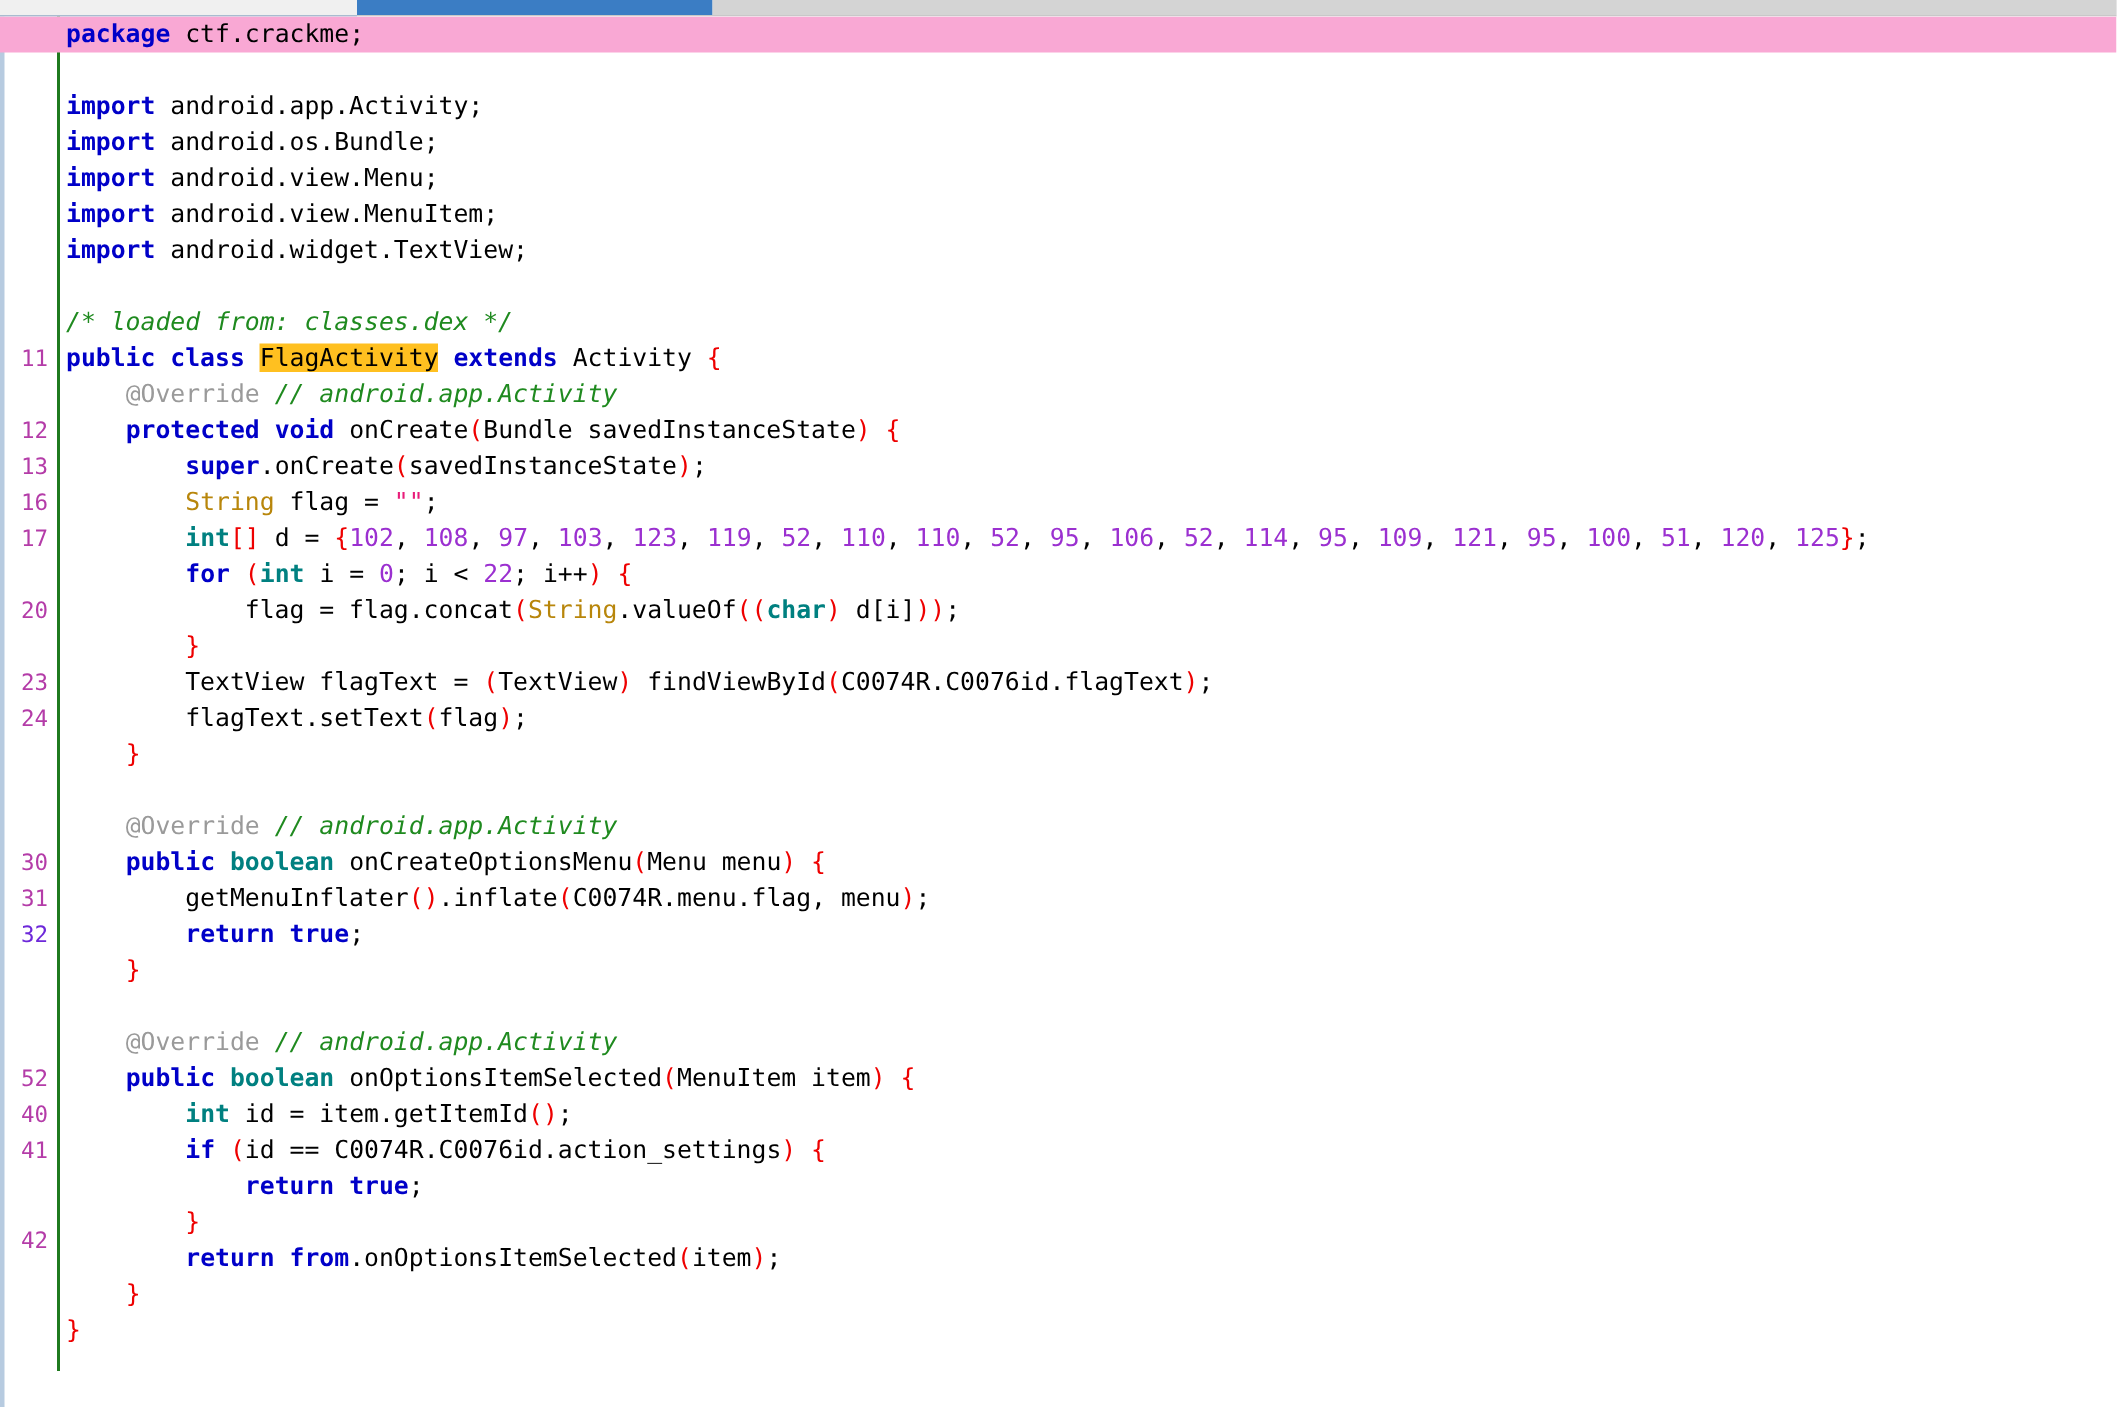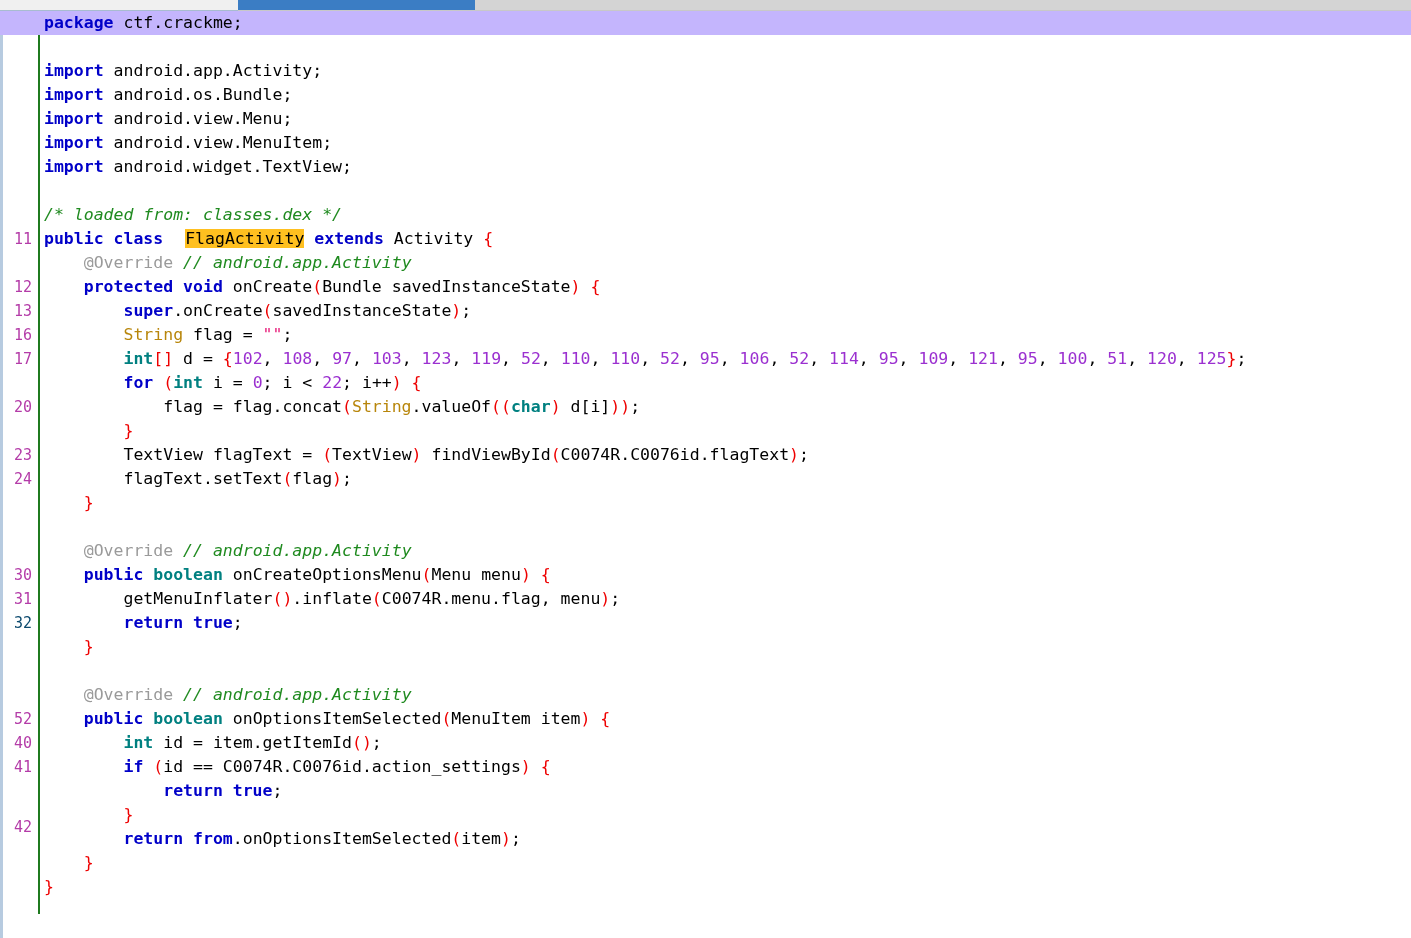--- a/index.html
+++ b/index.html
@@ -106,36 +106,36 @@
 
   
   .kw   { color: #0000c8; font-weight: bold; }   
   .typ  { color: #008080; font-weight: bold; }   
   .cls  { color: #b8860b; }                      
   .num  { color: #9b30d0; margin-top: 15px; }                      
   .str  { color: #e81d7a; }                      
   .pun  { color: #ee0000; }                      
   .cmt  { color: #1f8a1f; font-style: italic; }  
   .ann  { color: #9a9a9a; }                      
-  .hlw  { background: #ffc020; margin-left: 12px; }                 
+  .hlw  { background: #ffc020; }                 
 </style>
 </head>
 <body style="background: rgb(255, 255, 255);">
 
 <div id="hscroll">
   <div class="track-left"></div>
   <div class="thumb" style="background: rgb(59, 125, 196);"></div>
   <div class="track-right" style="background: rgb(212, 212, 212);"></div>
 </div>
 
 <div id="editor">
   <div id="left-rail" style="background: rgb(183, 203, 224);"></div>
   <div id="gutter-sep" style="background: rgb(31, 122, 31);"></div>
   <div id="code">
-      <div class="row hl" style="background: #c4b5fd; padding-left: 43px;"><span class="ln" style="color: rgb(180, 60, 168);"></span><span class="src"><span class="kw" style="color: rgb(0, 0, 200);">package</span> ctf.crackme;</span></div>
+      <div class="row hl" style="background: #f9a8d4; padding-left: 43px;"><span class="ln" style="color: rgb(180, 60, 168);"></span><span class="src"><span class="kw" style="color: rgb(0, 0, 200);">package</span> ctf.crackme;</span></div>
       <div class="row"><span class="ln" style="color: rgb(180, 60, 168);"></span><span class="src"></span></div>
       <div class="row"><span class="ln" style="color: rgb(180, 60, 168);"></span><span class="src"><span class="kw" style="color: rgb(0, 0, 200);">import</span> android.app.Activity;</span></div>
       <div class="row"><span class="ln" style="color: rgb(180, 60, 168);"></span><span class="src"><span class="kw" style="color: rgb(0, 0, 200);">import</span> android.os.Bundle;</span></div>
       <div class="row"><span class="ln" style="color: rgb(180, 60, 168);"></span><span class="src"><span class="kw" style="color: rgb(0, 0, 200);">import</span> android.view.Menu;</span></div>
       <div class="row"><span class="ln" style="color: rgb(180, 60, 168);"></span><span class="src"><span class="kw" style="color: rgb(0, 0, 200);">import</span> android.view.MenuItem;</span></div>
       <div class="row"><span class="ln" style="color: rgb(180, 60, 168);"></span><span class="src"><span class="kw" style="color: rgb(0, 0, 200);">import</span> android.widget.TextView;</span></div>
       <div class="row"><span class="ln" style="color: rgb(180, 60, 168);"></span><span class="src"></span></div>
       <div class="row"><span class="ln" style="color: rgb(180, 60, 168);"></span><span class="src"><span class="cmt" style="color: rgb(31, 138, 31);">/* loaded from: classes.dex */</span></span></div>
       <div class="row"><span class="ln" style="color: rgb(180, 60, 168);">11</span><span class="src"><span class="kw" style="color: rgb(0, 0, 200);">public class</span> <span class="hlw" style="background: rgb(255, 192, 32);">FlagActivity</span> <span class="kw" style="color: rgb(0, 0, 200);">extends</span> Activity <span class="pun" style="color: rgb(238, 0, 0);">{</span></span></div>
       <div class="row"><span class="ln" style="color: rgb(180, 60, 168);"></span><span class="src">    <span class="ann" style="color: rgb(154, 154, 154);">@Override</span> <span class="cmt" style="color: rgb(31, 138, 31);">// android.app.Activity</span></span></div>
@@ -146,21 +146,21 @@
       <div class="row"><span class="ln" style="color: rgb(180, 60, 168);"></span><span class="src">        <span class="kw" style="color: rgb(0, 0, 200);">for</span> <span class="pun" style="color: rgb(238, 0, 0);">(</span><span class="typ" style="color: rgb(0, 128, 128);">int</span> i = <span class="num" style="color: rgb(155, 48, 208);">0</span>; i &lt; <span class="num" style="color: rgb(155, 48, 208);">22</span>; i++<span class="pun" style="color: rgb(238, 0, 0);">) {</span></span></div>
       <div class="row"><span class="ln" style="color: rgb(180, 60, 168);">20</span><span class="src">            flag = flag.concat<span class="pun" style="color: rgb(238, 0, 0);">(</span><span class="cls" style="color: rgb(184, 134, 11);">String</span>.valueOf<span class="pun" style="color: rgb(238, 0, 0);">((</span><span class="typ" style="color: rgb(0, 128, 128);">char</span><span class="pun" style="color: rgb(238, 0, 0);">)</span> d[i]<span class="pun" style="color: rgb(238, 0, 0);">))</span>;</span></div>
       <div class="row"><span class="ln" style="color: rgb(180, 60, 168);"></span><span class="src">        <span class="pun" style="color: rgb(238, 0, 0);">}</span></span></div>
       <div class="row"><span class="ln" style="color: rgb(180, 60, 168);">23</span><span class="src">        TextView flagText = <span class="pun" style="color: rgb(238, 0, 0);">(</span>TextView<span class="pun" style="color: rgb(238, 0, 0);">)</span> findViewById<span class="pun" style="color: rgb(238, 0, 0);">(</span>C0074R.C0076id.flagText<span class="pun" style="color: rgb(238, 0, 0);">)</span>;</span></div>
       <div class="row"><span class="ln" style="color: rgb(180, 60, 168);">24</span><span class="src">        flagText.setText<span class="pun" style="color: rgb(238, 0, 0);">(</span>flag<span class="pun" style="color: rgb(238, 0, 0);">)</span>;</span></div>
       <div class="row"><span class="ln" style="color: rgb(180, 60, 168);"></span><span class="src">    <span class="pun" style="color: rgb(238, 0, 0);">}</span></span></div>
       <div class="row"><span class="ln" style="color: rgb(180, 60, 168);"></span><span class="src"></span></div>
       <div class="row"><span class="ln" style="color: rgb(180, 60, 168);"></span><span class="src">    <span class="ann" style="color: rgb(154, 154, 154);">@Override</span> <span class="cmt" style="color: rgb(31, 138, 31);">// android.app.Activity</span></span></div>
       <div class="row"><span class="ln" style="color: rgb(180, 60, 168);">30</span><span class="src">    <span class="kw" style="color: rgb(0, 0, 200);">public</span> <span class="typ" style="color: rgb(0, 128, 128);">boolean</span> onCreateOptionsMenu<span class="pun" style="color: rgb(238, 0, 0);">(</span>Menu menu<span class="pun" style="color: rgb(238, 0, 0);">) {</span></span></div>
       <div class="row"><span class="ln" style="color: rgb(180, 60, 168);">31</span><span class="src">        getMenuInflater<span class="pun" style="color: rgb(238, 0, 0);">()</span>.inflate<span class="pun" style="color: rgb(238, 0, 0);">(</span>C0074R.menu.flag, menu<span class="pun" style="color: rgb(238, 0, 0);">)</span>;</span></div>
-      <div class="row"><span class="ln" style="color: #0c4a6e;">32</span><span class="src">        <span class="kw" style="color: rgb(0, 0, 200);">return true</span>;</span></div>
+      <div class="row"><span class="ln" style="color: #6d28d9;">32</span><span class="src">        <span class="kw" style="color: rgb(0, 0, 200);">return true</span>;</span></div>
       <div class="row"><span class="ln" style="color: rgb(180, 60, 168);"></span><span class="src">    <span class="pun" style="color: rgb(238, 0, 0);">}</span></span></div>
       <div class="row"><span class="ln" style="color: rgb(180, 60, 168);"></span><span class="src"></span></div>
       <div class="row"><span class="ln" style="color: rgb(180, 60, 168);"></span><span class="src">    <span class="ann" style="color: rgb(154, 154, 154);">@Override</span> <span class="cmt" style="color: rgb(31, 138, 31);">// android.app.Activity</span></span></div>
       <div class="row"><span class="ln" style="color: rgb(180, 60, 168);">52</span><span class="src">    <span class="kw" style="color: rgb(0, 0, 200);">public</span> <span class="typ" style="color: rgb(0, 128, 128);">boolean</span> onOptionsItemSelected<span class="pun" style="color: rgb(238, 0, 0);">(</span>MenuItem item<span class="pun" style="color: rgb(238, 0, 0);">) {</span></span></div>
       <div class="row"><span class="ln" style="color: rgb(180, 60, 168);">40</span><span class="src">        <span class="typ" style="color: rgb(0, 128, 128);">int</span> id = item.getItemId<span class="pun" style="color: rgb(238, 0, 0);">()</span>;</span></div>
       <div class="row"><span class="ln" style="color: rgb(180, 60, 168);">41</span><span class="src">        <span class="kw" style="color: rgb(0, 0, 200);">if</span> <span class="pun" style="color: rgb(238, 0, 0);">(</span>id == C0074R.C0076id.action_settings<span class="pun" style="color: rgb(238, 0, 0);">) {</span></span></div>
       <div class="row"><span class="ln" style="color: rgb(180, 60, 168); margin-top: 36px;">42</span><span class="src">            <span class="kw" style="color: rgb(0, 0, 200);">return true</span>;</span></div>
       <div class="row"><span class="ln" style="color: rgb(180, 60, 168);"></span><span class="src">        <span class="pun" style="color: rgb(238, 0, 0);">}</span></span></div>
       <div class="row"><span class="ln" style="color: rgb(180, 60, 168);"></span><span class="src">        <span class="kw" style="color: rgb(0, 0, 200);">return from</span>.onOptionsItemSelected<span class="pun" style="color: rgb(238, 0, 0);">(</span>item<span class="pun" style="color: rgb(238, 0, 0);">)</span>;</span></div>
       <div class="row"><span class="ln" style="color: rgb(180, 60, 168);"></span><span class="src">    <span class="pun" style="color: rgb(238, 0, 0);">}</span></span></div>

